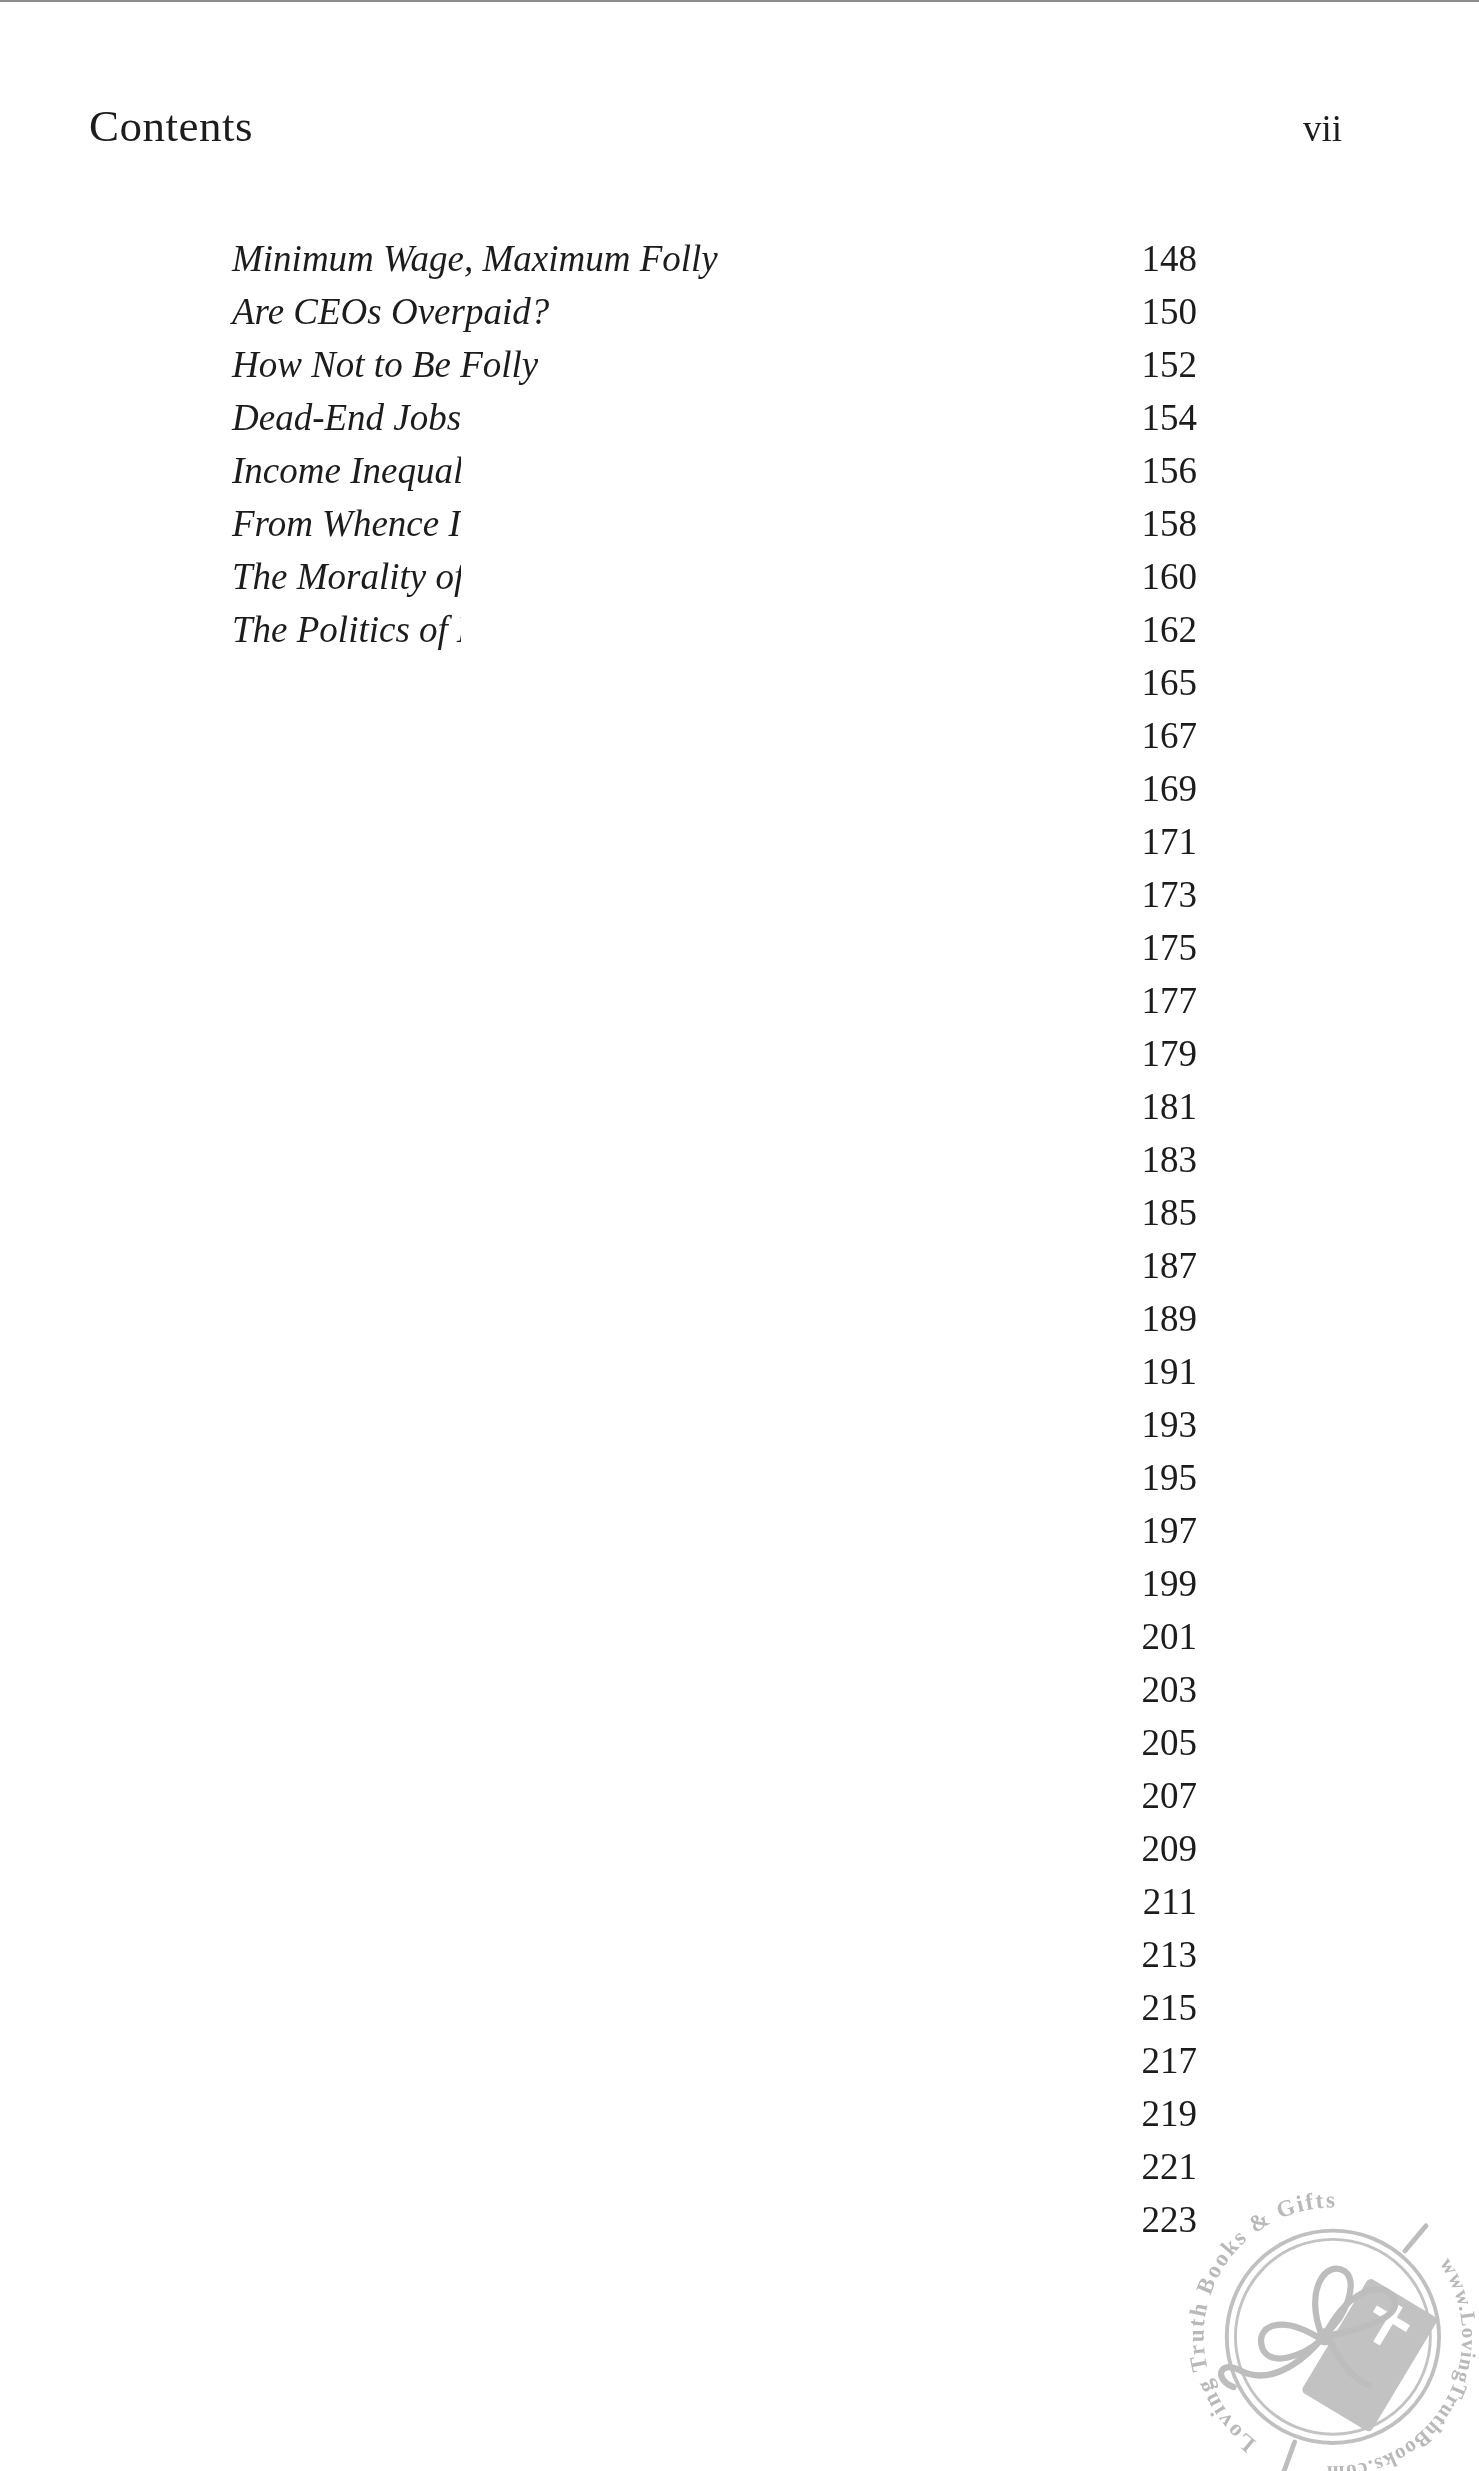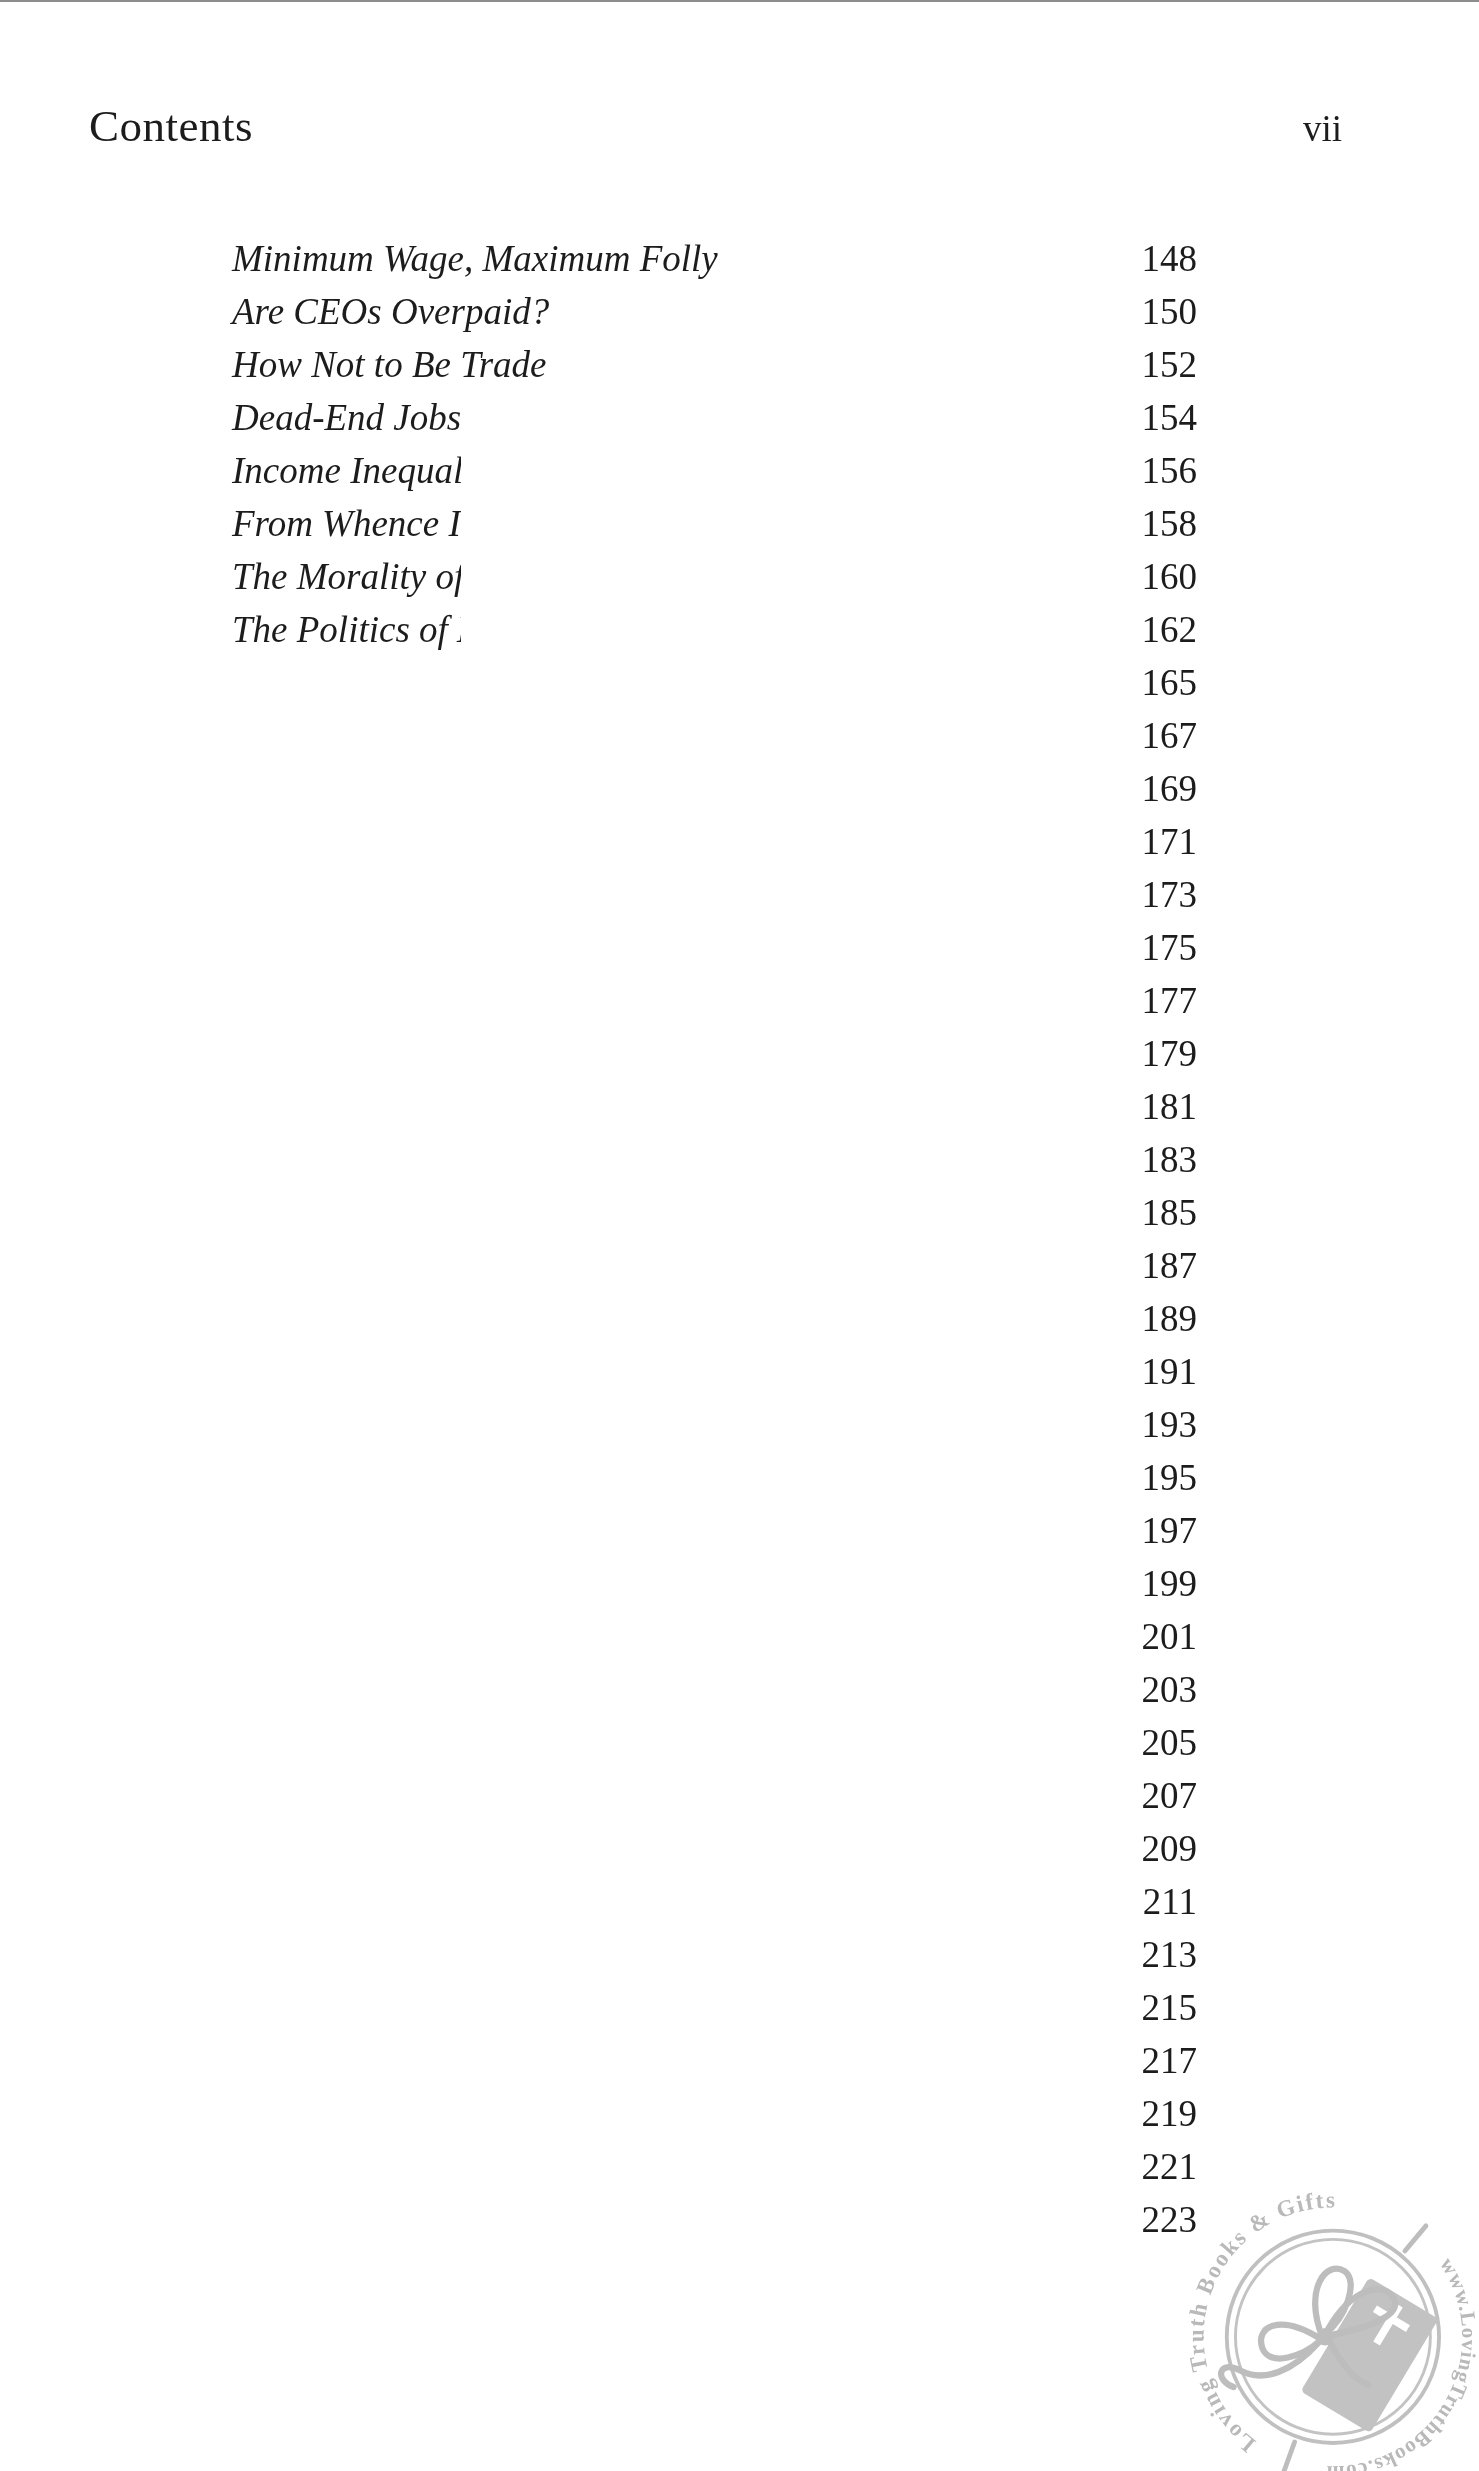--- a/index.html
+++ b/index.html
@@ -58,21 +58,21 @@
   <div class="toc">
       <div class="toc-row">
       <span class="label">Minimum Wage, Maximum Folly</span>
       <span class="page">148</span>
     </div>
       <div class="toc-row">
       <span class="label">Are CEOs Overpaid?</span>
       <span class="page">150</span>
     </div>
       <div class="toc-row">
-      <span class="label">How Not to Be Trade</span>
+      <span class="label">How Not to Be Folly</span>
       <span class="page">152</span>
     </div>
       <div class="toc-row">
       <span class="label">Dead-End Jobs</span>
       <span class="page">154</span>
     </div>
       <div class="toc-row">
       <span class="label">Income Inequality</span>
       <span class="page">156</span>
     </div>

